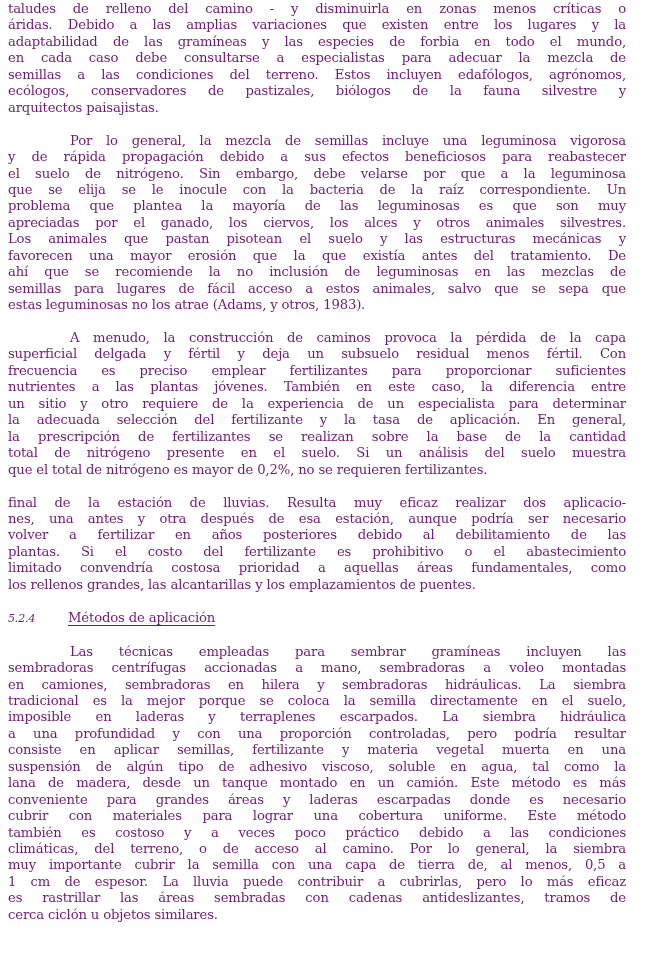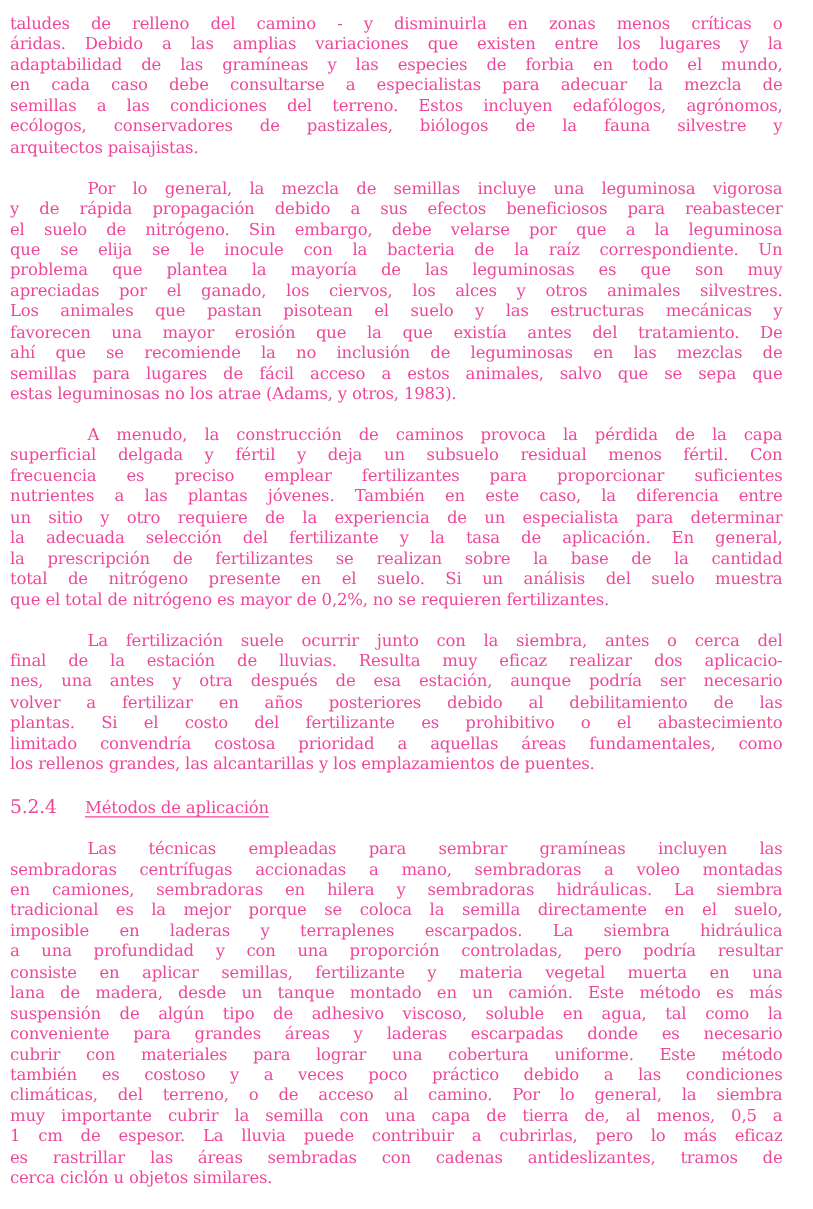--- a/index.html
+++ b/index.html
@@ -9,45 +9,46 @@
     }
     body {
       width: 650px;
       height: 967px;
       overflow: hidden;
       position: relative;
     }
     .page {
       position: absolute;
       left: 8px;
-      top: 12px;
+      top: 1px;
       width: 618px;
       font-family: "DejaVu Serif", serif;
       font-size: 13.2px;
       line-height: 16.45px;
-      color: #ec4899;
+      color: #701a75;
       letter-spacing: -0.15px;
     }
     .para {
       margin: 0;
       text-align: justify;
       text-align-last: left;
     }
     .gap {
       height: 16.45px;
     }
     .section-heading {
       margin: 0;
       display: flex;
       align-items: baseline;
     }
     .section-number {
       width: 60px;
       display: inline-block;
-      font-size: 15px;
+      font-size: 11px;
+      font-style: italic;
     }
     .section-title {
       text-decoration: underline;
       text-underline-offset: 3px;
     }
     .line {
       display: block;
       text-align: justify;
       text-align-last: justify;
       white-space: normal;
@@ -97,21 +98,20 @@
       <span class="line">nutrientes a las plantas jóvenes.  También en este caso, la diferencia entre</span>
       <span class="line">un sitio y otro requiere de la experiencia de un especialista para determinar</span>
       <span class="line">la adecuada selección del fertilizante y la tasa de aplicación.  En general,</span>
       <span class="line">la prescripción de fertilizantes se realizan sobre la base de la cantidad</span>
       <span class="line">total de nitrógeno presente en el suelo.  Si un análisis del suelo muestra</span>
       <span class="line last">que el total de nitrógeno es mayor de 0,2%, no se requieren fertilizantes.</span>
     </div>
   <div class="gap"></div>
 
   <div class="para" id="p4">
-      <span class="line first-indent">La fertilización suele ocurrir junto con la siembra, antes o cerca del</span>
       <span class="line">final de la estación de lluvias.  Resulta muy eficaz realizar dos aplicacio-</span>
       <span class="line">nes, una antes y otra después de esa estación, aunque podría ser necesario</span>
       <span class="line">volver a fertilizar en años posteriores debido al debilitamiento de las</span>
       <span class="line">plantas.  Si el costo del fertilizante es prohibitivo o el abastecimiento</span>
       <span class="line">limitado convendría costosa prioridad a aquellas áreas fundamentales, como</span>
       <span class="line last">los rellenos grandes, las alcantarillas y los emplazamientos de puentes.</span>
     </div>
   <div class="gap"></div>
 
   <div class="section-heading">
@@ -121,22 +121,22 @@
   <div class="gap"></div>
 
   <div class="para" id="p5">
       <span class="line first-indent">Las técnicas empleadas para sembrar gramíneas incluyen las</span>
       <span class="line">sembradoras centrífugas accionadas a mano, sembradoras a voleo montadas</span>
       <span class="line">en camiones, sembradoras en hilera y sembradoras  hidráulicas.  La siembra</span>
       <span class="line">tradicional es la mejor porque se coloca la semilla directamente en el suelo,</span>
       <span class="line">imposible en laderas y terraplenes escarpados.  La siembra hidráulica</span>
       <span class="line">a una profundidad y con una proporción controladas, pero podría resultar</span>
       <span class="line">consiste en aplicar semillas, fertilizante y materia vegetal muerta en una</span>
+      <span class="line">suspensión de algún tipo de adhesivo viscoso, soluble en agua, tal como la</span>
       <span class="line">lana de madera, desde un tanque montado en un camión.  Este método es más</span>
-      <span class="line">suspensión de algún tipo de adhesivo viscoso, soluble en agua, tal como la</span>
       <span class="line">conveniente para grandes áreas y laderas escarpadas donde es necesario</span>
       <span class="line">cubrir con materiales para lograr una cobertura uniforme.  Este método</span>
       <span class="line">también es costoso y a veces poco práctico debido a las condiciones</span>
       <span class="line">climáticas, del terreno, o de acceso al camino.  Por lo general, la siembra</span>
       <span class="line">muy importante cubrir la semilla con una capa de tierra de, al menos, 0,5 a</span>
       <span class="line">1 cm de espesor.  La lluvia puede contribuir a cubrirlas, pero lo más eficaz</span>
       <span class="line">es rastrillar las áreas sembradas con cadenas antideslizantes, tramos de</span>
       <span class="line last">cerca ciclón u objetos similares.</span>
     </div>
 

